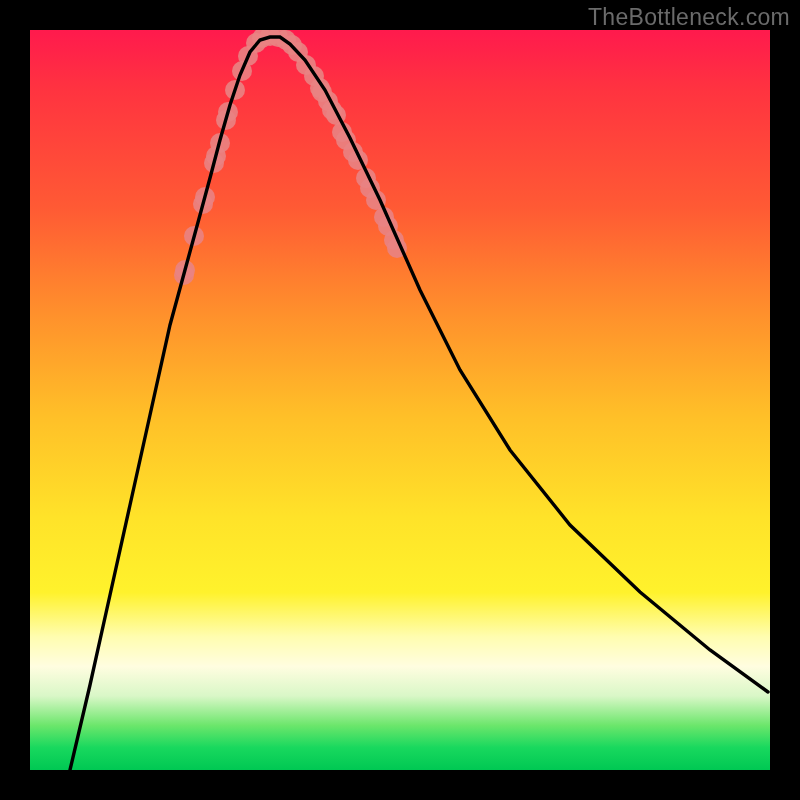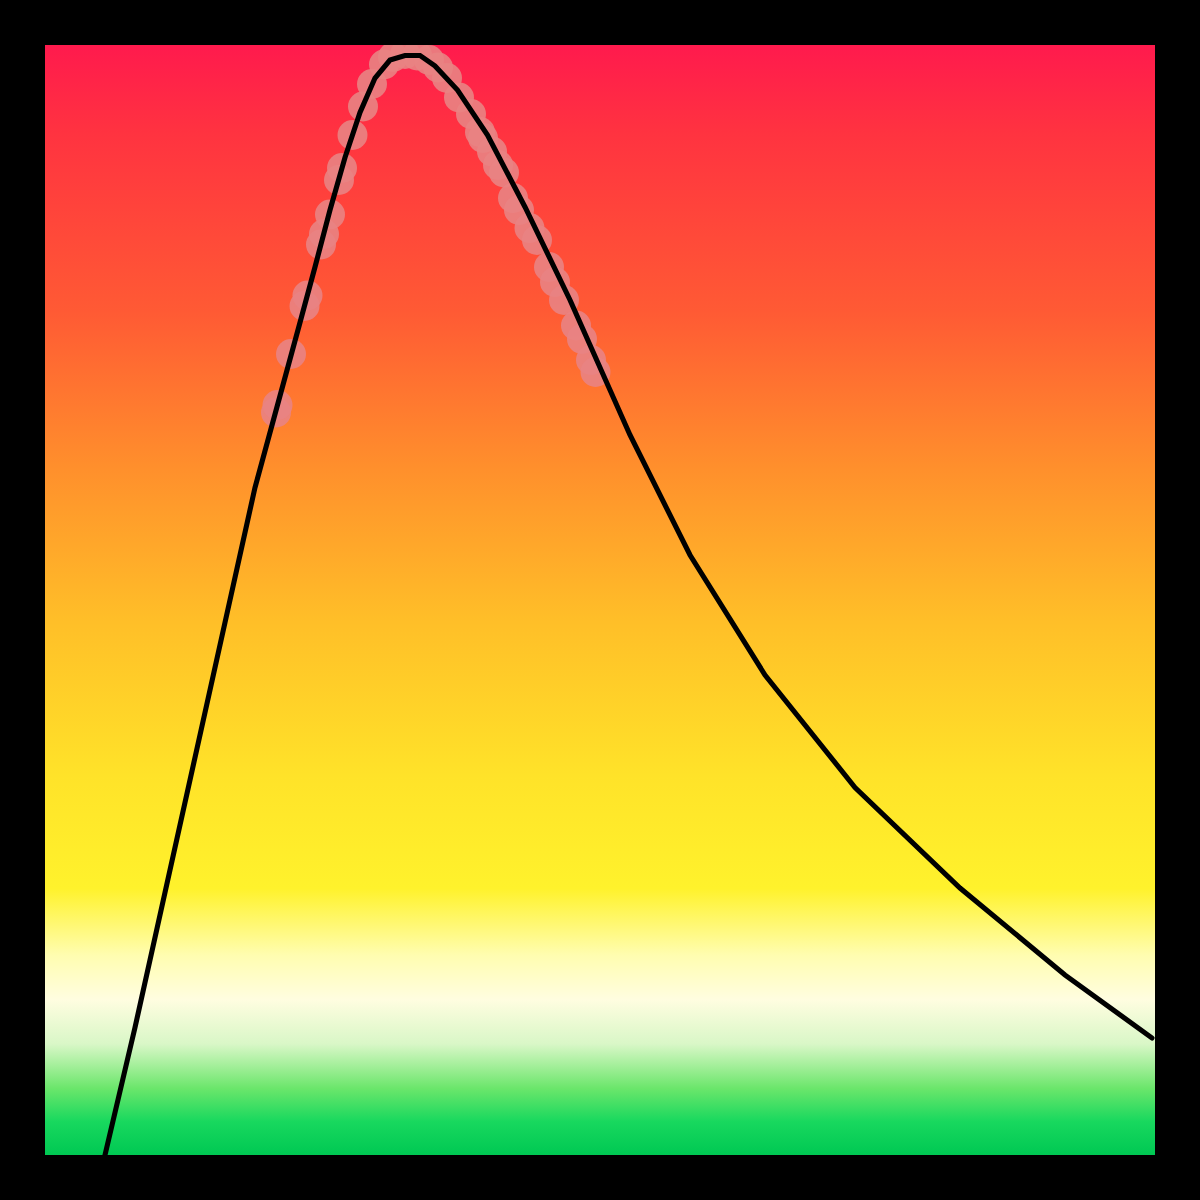--- a/index.html
+++ b/index.html
@@ -105,13 +105,14 @@
           <circle cx="346" cy="170" r="10" fill="#e98383" fill-opacity="0.9"></circle>
           <circle cx="354" cy="187" r="10" fill="#e98383" fill-opacity="0.9"></circle>
           <circle cx="358" cy="196" r="10" fill="#e98383" fill-opacity="0.9"></circle>
           <circle cx="364" cy="210" r="10" fill="#e98383" fill-opacity="0.9"></circle>
           <circle cx="367" cy="218" r="10" fill="#e98383" fill-opacity="0.9"></circle>
         </g>
       <path id="curve-path" fill="none" stroke="#000" stroke-width="3.4" stroke-linecap="round" d="M40 740 L60 655 L80 565 L100 475 L120 385 L140 295 L155 240 L170 185 L180 148 L190 110 L200 75 L210 45 L220 22 L230 10 L240 7 L250 7 L260 14 L275 30 L295 60 L320 108 L350 170 L390 260 L430 340 L480 420 L540 495 L610 562 L680 620 L738 662"></path>
     </svg>
   </div>
 
+  <div class="watermark">TheBottleneck.com</div>
 </div>
 
 </body></html>

